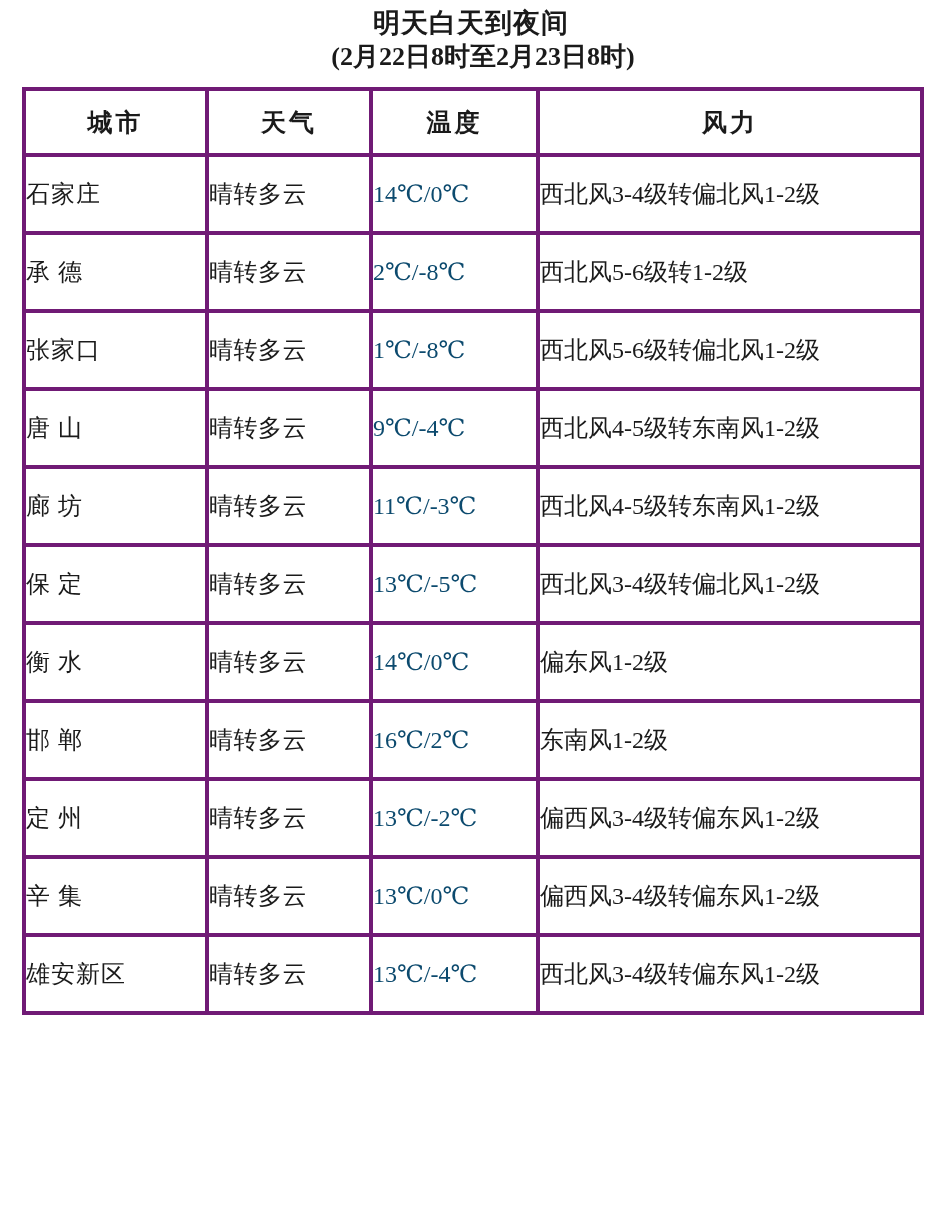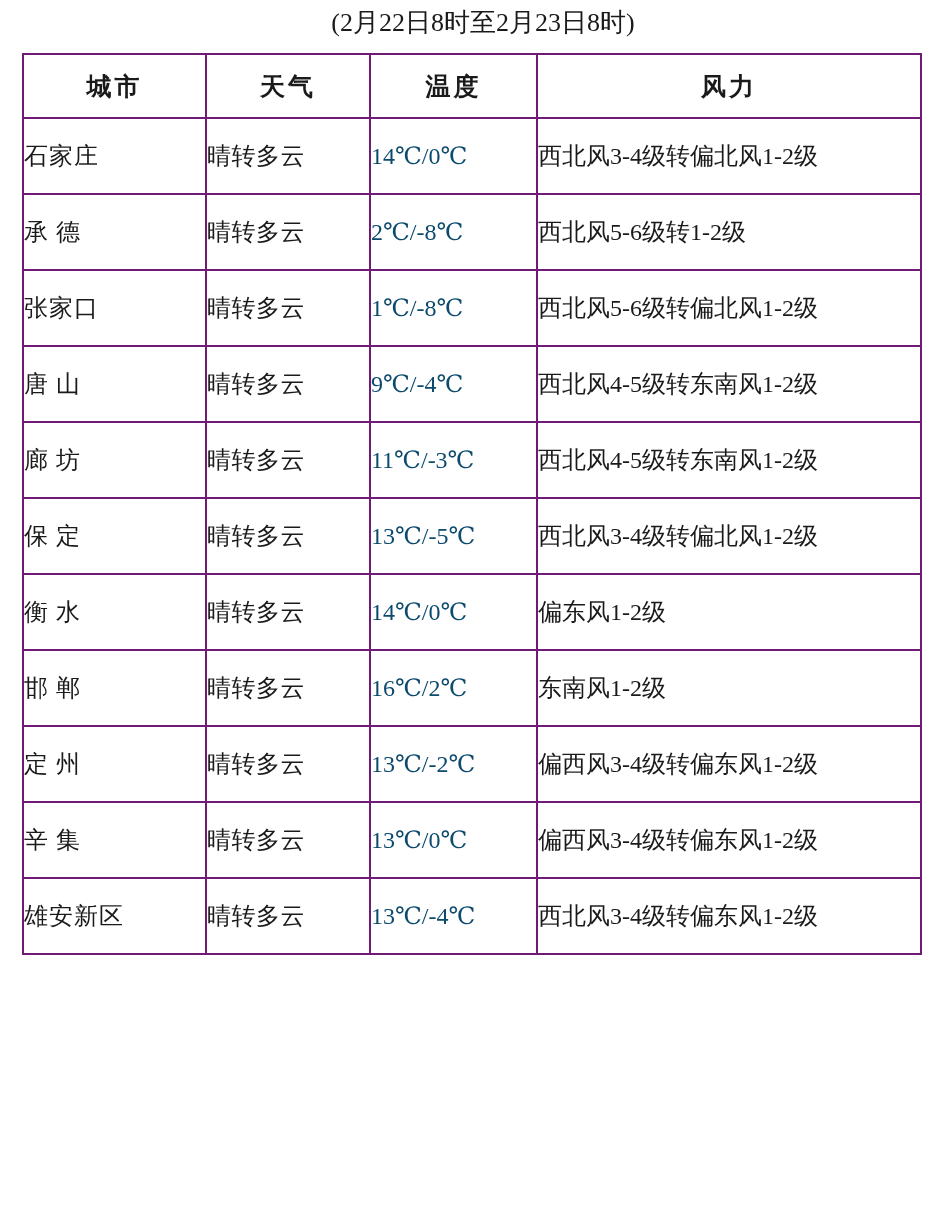--- a/index.html
+++ b/index.html
@@ -26,40 +26,40 @@
   }
   .title-line1 {
     font-size: 27px;
     line-height: 34px;
     font-weight: 700;
     letter-spacing: 1px;
   }
   .title-line2 {
     font-size: 26px;
     line-height: 34px;
-    font-weight: 400;
+    font-weight: 700;
     letter-spacing: 0px;
     margin-left: 24px;
   }
   .table-wrap {
     margin: 13px 22px 0 22px;
   }
   table.weather {
     border-collapse: collapse;
     width: 898px;
     table-layout: fixed;
     border: 1px solid #b9b9b9;
   }
   table.weather col.c-city { width: 183px; }
   table.weather col.c-weather { width: 164px; }
   table.weather col.c-temp { width: 167px; }
   table.weather col.c-wind { width: 384px; }
 
   table.weather th, table.weather td {
-    border: 2px solid #701a75;
+    border: 4px solid #701a75;
     vertical-align: middle;
     padding: 0;
     margin-left: 44px;
   }
   table.weather thead th {
     height: 62px;
     font-size: 25px;
     font-weight: 700;
     letter-spacing: 3px;
   }
@@ -81,20 +81,21 @@
   td.wind {
     letter-spacing: 0px;
   }
 </style>
 </head>
 <body>
 
 <div class="page">
 
   <div class="title-block">
+    <div class="title-line1">明天白天到夜间</div>
     <div class="title-line2">(2月22日8时至2月23日8时)</div>
   </div>
 
   <div class="table-wrap">
     <table class="weather">
       <colgroup>
         <col class="c-city">
         <col class="c-weather">
         <col class="c-temp">
         <col class="c-wind">

